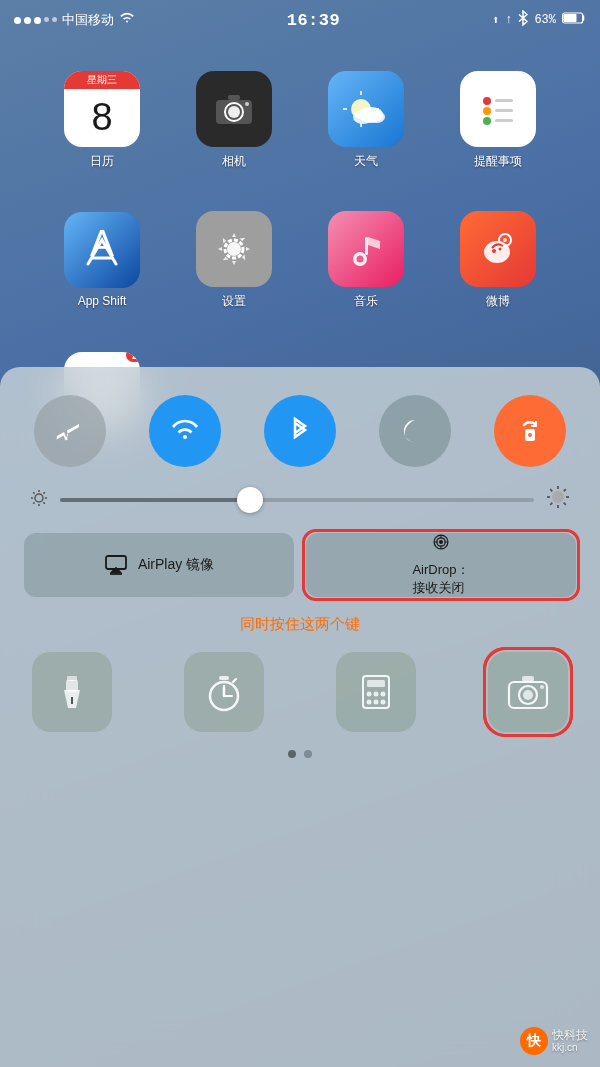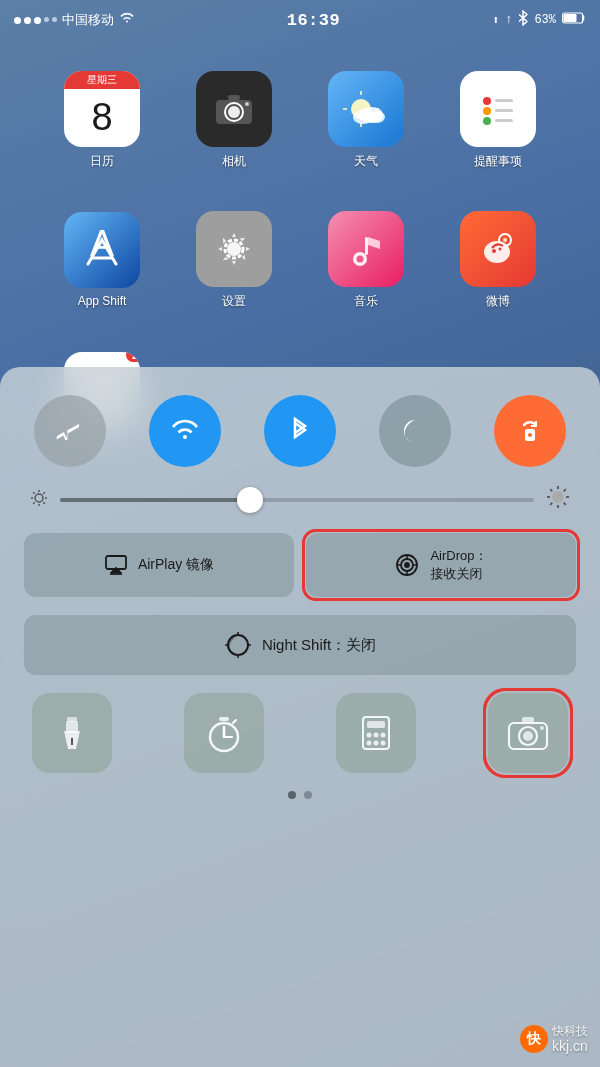--- a/index.html
+++ b/index.html
@@ -607,48 +607,36 @@
 
     <div id="airrow">
       <div class="air-btn">
         <svg class="air-icon" width="24" height="22" viewBox="0 0 24 22" fill="none" stroke="#1a1a1a" stroke-width="1.8">
           <rect x="2" y="2" width="20" height="13" rx="2"></rect>
           <path d="M8 18 L12 14 L16 18z" fill="#1a1a1a"></path>
           <line x1="6" y1="20" x2="18" y2="20"></line>
         </svg>
         <span>AirPlay 镜像</span>
       </div>
-      <div class="air-btn highlighted" style="position:relative;">
+      <div class="air-btn highlighted" style="position:relative;flex-direction:column;">
         <svg class="air-icon" width="26" height="26" viewBox="0 0 26 26" fill="none" stroke="#1a1a1a" stroke-width="1.8">
           <circle cx="13" cy="13" r="10" stroke="#1a1a1a"></circle>
           <circle cx="13" cy="13" r="6"></circle>
           <circle cx="13" cy="13" r="2" fill="#1a1a1a"></circle>
           <path d="M13 3 L13 8 M13 18 L13 23 M3 13 L8 13 M18 13 L23 13" stroke-width="1.5"></path>
         </svg>
         <span style="white-space:pre-line; font-size:13px;">AirDrop：
 接收关闭</span>
 
         <div style="position:absolute;inset:-4px;border:3px solid #e53935;border-radius:14px;pointer-events:none;"></div>
       </div>
     </div>
 
-
-    <div id="nightshift-row">
-      <svg width="28" height="28" viewBox="0 0 28 28" fill="none">
-        <circle cx="14" cy="14" r="10" stroke="#1a1a1a" stroke-width="2"></circle>
-        <path d="M14 5a9 9 0 0 0 0 18c-6 0-9-4-8-9 1-4 4-8 8-9z" fill="#1a1a1a" opacity="0.4"></path>
-        <g stroke="#1a1a1a" stroke-width="1.5">
-          <line x1="14" y1="1" x2="14" y2="4"></line>
-          <line x1="14" y1="24" x2="14" y2="27"></line>
-          <line x1="1" y1="14" x2="4" y2="14"></line>
-          <line x1="24" y1="14" x2="27" y2="14"></line>
-        </g>
-      </svg>
-      <span>Night Shift：关闭</span>
-    </div>
+    <div id="annotation-text">同时按住这两个键</div>
+
 
     <div id="quick-actions">
       <div class="quick-btn">
         <svg width="32" height="40" viewBox="0 0 32 40" fill="none">
           <polygon points="8,18 24,18 20,36 12,36" fill="white" opacity="0.8"></polygon>
           <rect x="10" y="8" width="12" height="12" rx="2" fill="white" opacity="0.7"></rect>
           <rect x="11" y="4" width="10" height="5" rx="1" fill="white" opacity="0.6"></rect>
           <line x1="16" y1="25" x2="16" y2="32" stroke="#555" stroke-width="2"></line>
         </svg>
       </div>
@@ -693,15 +681,15 @@
 
   </div>
 </div>
 
 <div id="watermark">
   <div class="watermark-logo">
     <span>快</span>
   </div>
   <div style="display:flex;flex-direction:column;line-height:1.2;">
     <span style="font-size:12px;color:rgba(255,255,255,0.9);text-shadow:0 1px 2px rgba(0,0,0,0.4);">快科技</span>
-    <span style="font-size:14px;color:rgba(255,255,255,0.9);text-shadow:0 1px 2px rgba(0,0,0,0.4);">kkj.cn</span>
+    <span style="font-size:10px;color:rgba(255,255,255,0.9);text-shadow:0 1px 2px rgba(0,0,0,0.4);">kkj.cn</span>
   </div>
 </div>
 
 </body></html>

